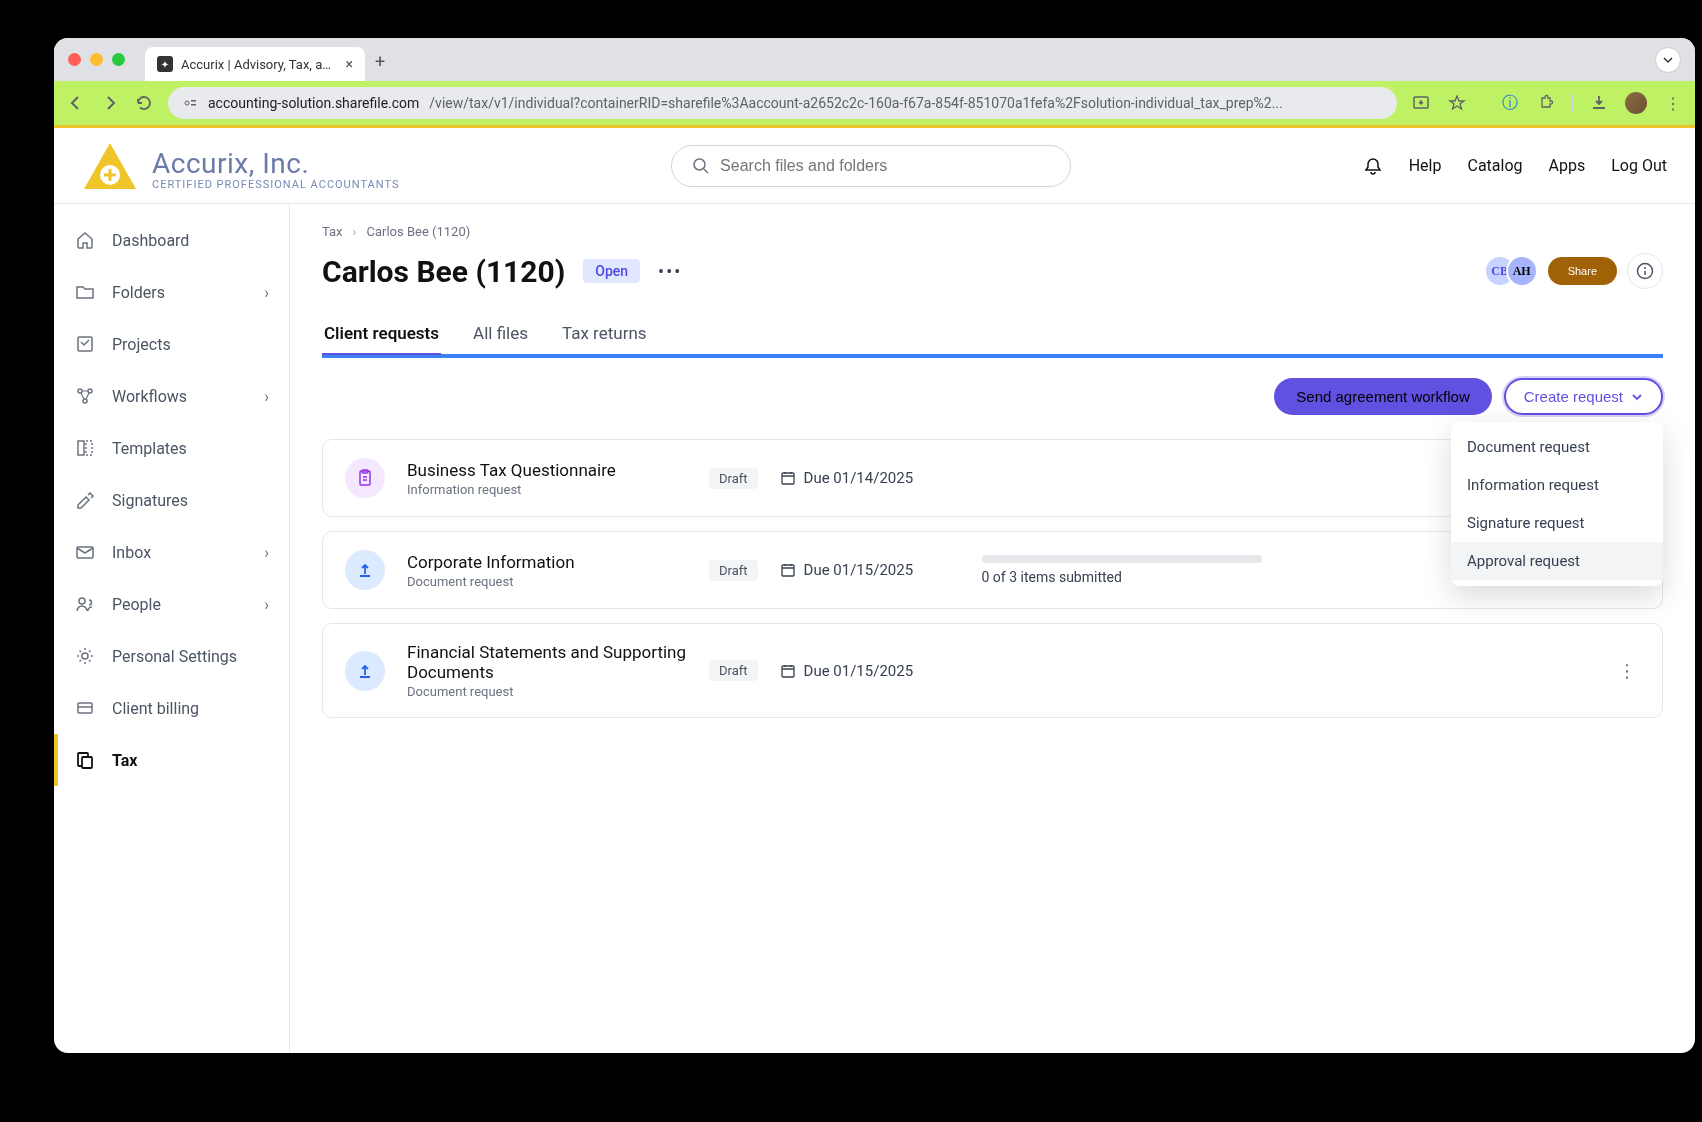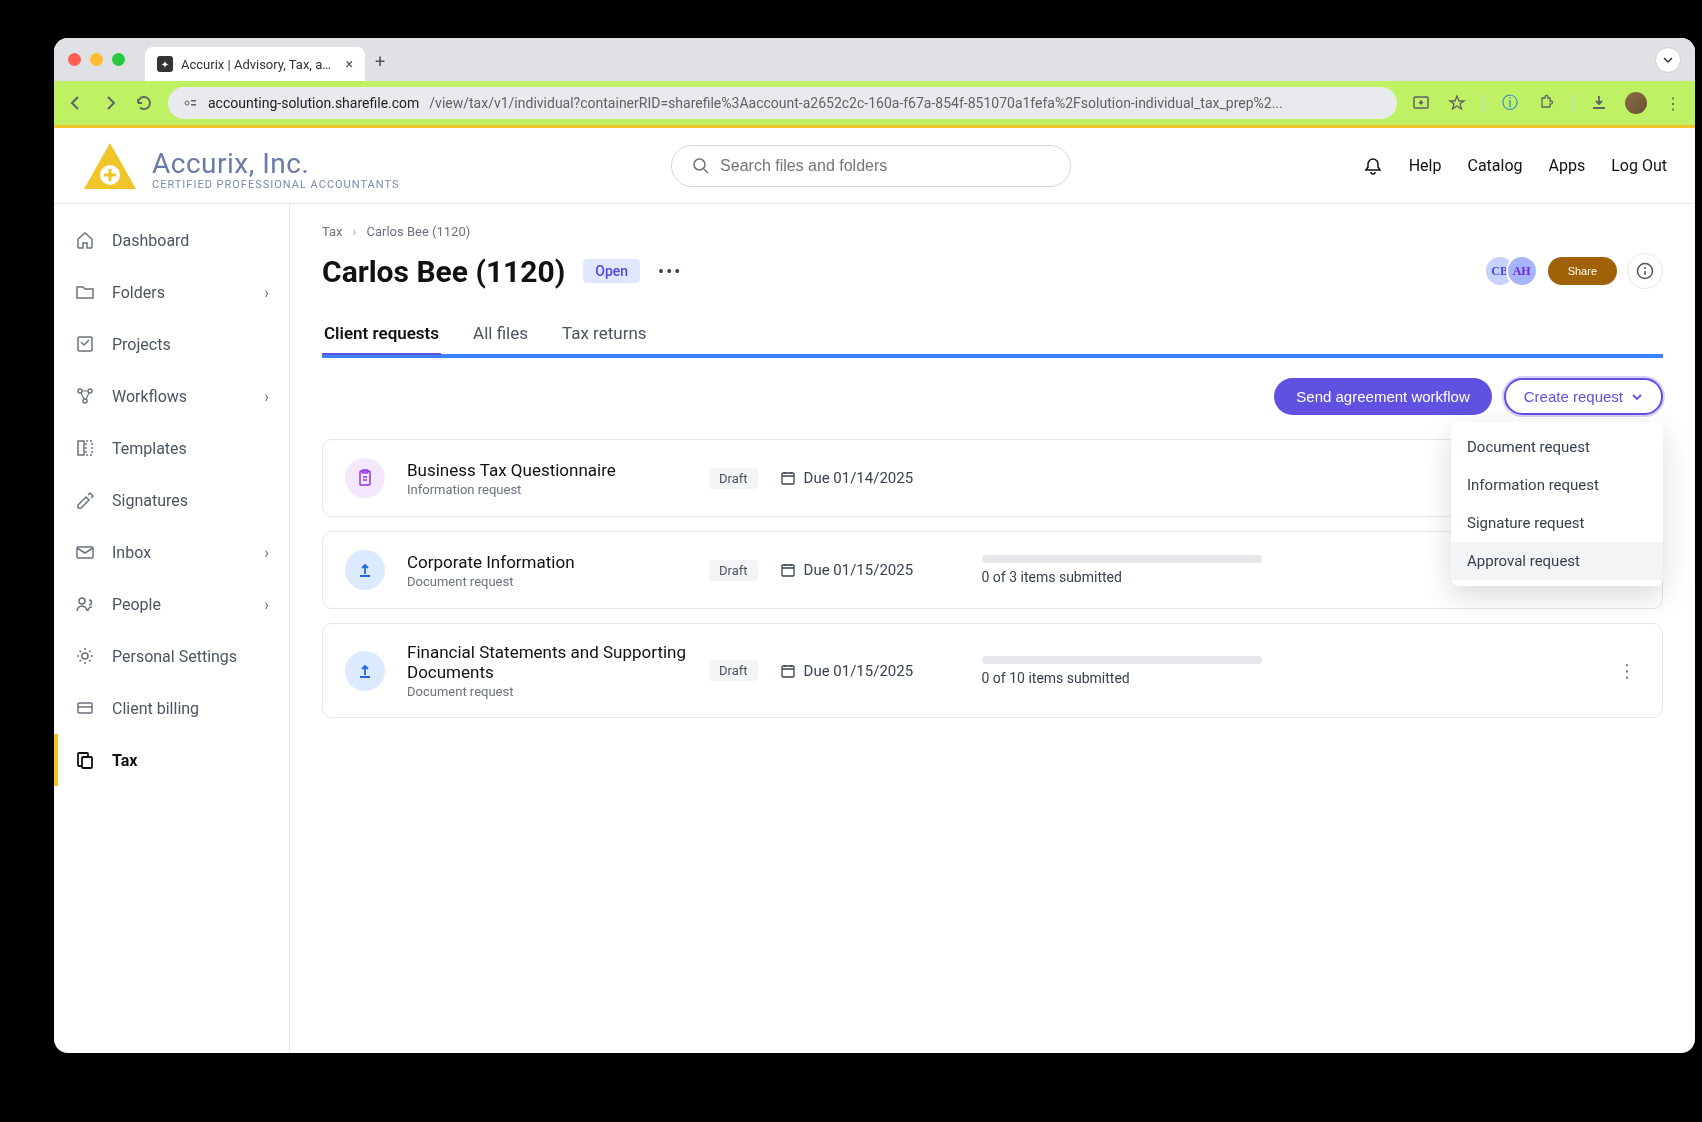--- a/index.html
+++ b/index.html
@@ -119,40 +119,40 @@
 .page-title { font-size: 30px; font-weight: 700; color: #111; }
 .badge-open {
   background: #e0e7ff; color: #4f46e5; font-size: 14px;
   padding: 4px 12px; border-radius: 4px; font-weight: 500;
 }
 .more-dots { color: #374151; font-size: 18px; letter-spacing: 2px; cursor:pointer;}
 .title-right { margin-left: auto; display: flex; align-items: center; gap: 10px; }
 .avatar-stack { display: flex; font-family: Liberation Serif, serif; }
 .av { width: 32px; height: 32px; border-radius: 50%; display:flex;align-items:center;justify-content:center; font-size:12px; font-weight:600; border:2px solid #fff;}
 .av.cb { background: #c7d2fe; color: #4f46e5; }
-.av.ah { background: #a5b4fc; color: #6d28d9; margin-left: -10px;}
+.av.ah { background: #a5b4fc; color: #000000; margin-left: -10px;}
 .share-btn {
   background: #a16207; color: #fff; border: none;
   padding: 8px 20px; border-radius: 18px; font-size: 11px; cursor:pointer; font-weight:500;
 }
 .info-circle {
   width: 36px; height: 36px; border-radius: 50%; border: 1px solid #e5e7eb;
   display: flex; align-items: center; justify-content: center; color: #4b5563; cursor:pointer;
 }
 
 .tabs { display: flex; gap: 30px; border-bottom: 4px solid #3b82f6; margin-bottom: 20px;}
 .tab {
   padding: 10px 2px; font-size: 17px; color: #4b5563; cursor: pointer;
   border-bottom: 2px solid transparent; margin-bottom: -1px;
 }
 .tab.active { color: #111; font-weight: 600; border-bottom: 2px solid #6151e0; }
 
 .action-row { display: flex; justify-content: flex-end; gap: 12px; margin-bottom: 24px; position: relative;}
 .btn-primary {
-  background: #6151e0; color: #ffffff; border: none;
+  background: #6151e0; color: #000000; border: none;
   padding: 10px 22px; border-radius: 20px; font-size: 15px; cursor:pointer;
 }
 .btn-outline {
   background: #fff; color: #6151e0;
   border: 2px solid #6151e0;
   padding: 8px 18px; border-radius: 20px; font-size: 15px; cursor:pointer;
   display: flex; align-items: center; gap: 8px;
   box-shadow: 0 0 0 2px rgba(97,81,224,0.25);
 }
 .dropdown-menu {
@@ -525,22 +525,18 @@
             <div class="req-sub">Document request</div>
           </div>
           <span class="req-status">Draft</span>
           <div class="req-due">
             <svg width="16" height="16" viewBox="0 0 16 16">
                 <rect x="2" y="3" width="12" height="11" rx="1" fill="none" stroke="#374151" stroke-width="1.3"></rect>
                 <path d="M2 6h12M5 2v2M11 2v2" stroke="#374151" stroke-width="1.3"></path>
               </svg>
             <span>Due 01/15/2025</span>
           </div>
-          <div class="req-progress">
-            <div class="progress-bar"></div>
-            <div class="progress-text">0 of 10 items submitted</div>
-          </div>
           <div class="req-actions">⋮</div>
         </div>
       </div>
     </div>
   </div>
 </div>
 
 </body></html>

